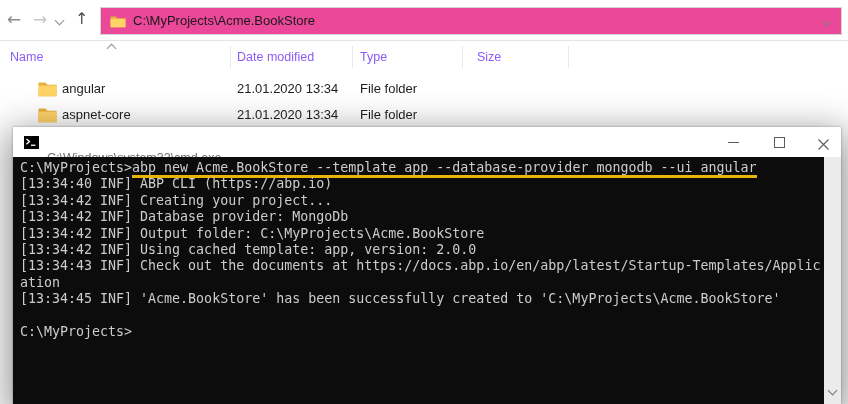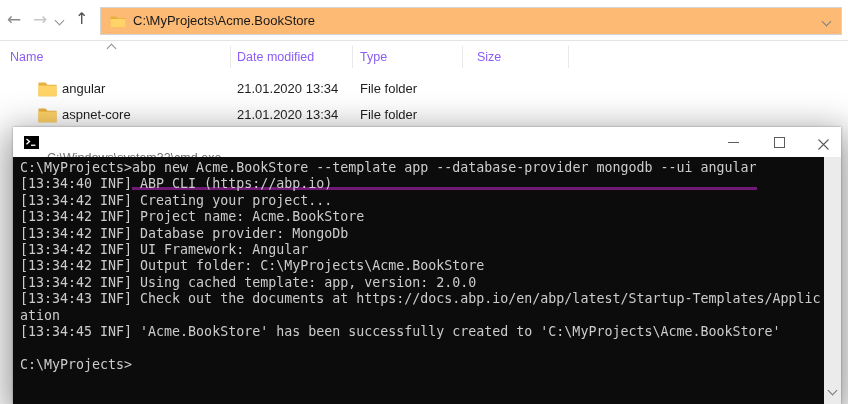--- a/index.html
+++ b/index.html
@@ -12,21 +12,21 @@
   .icon-back{left:7px;top:11px;color:#8b8b8b;}
   .icon-fwd{left:33px;top:11px;color:#c7c7c7;}
   .icon-up{left:75px;top:10px;color:#4f4f4f;font-size:16px;}
   .chev{position:absolute;width:6px;height:6px;border-right:1.6px solid #909090;
         border-bottom:1.6px solid #909090;transform:rotate(45deg);}
   .nav-chev{left:56px;top:17px;}
   .addr-chev{right:11px;top:10px;border-color:#7d7d7d;}
   .sort-caret{left:108px;top:45px;transform:rotate(-135deg);border-color:#8f8f8f;
               border-right-width:1.4px;border-bottom-width:1.4px;}
 
-  .addressbar{position:absolute;left:100px;top:7px;width:740px;height:26px;background:#fdba74;
+  .addressbar{position:absolute;left:100px;top:7px;width:740px;height:26px;background:#ec4899;
               border:1px solid #d4d4d4;}
   .addr-folder{position:absolute;left:9px;top:6px;}
   .addr-text{position:absolute;left:32px;top:0;line-height:26px;font-size:13px;color:#191919;white-space:nowrap;}
 
   .hsep{position:absolute;left:0;top:40px;width:848px;height:1px;background:#e4e4e4;}
 
   .colhead{position:absolute;top:50px;font-size:12.5px;color:#8b5cf6;white-space:nowrap;cursor:default;}
   .ch-name{left:10px;}
   .ch-date{left:237px;}
   .ch-type{left:360px;}
@@ -55,21 +55,21 @@
   .btn-close{left:788px;}
   .glyph-min{position:absolute;left:17px;top:15px;width:11px;height:1px;background:#5c5c5c;}
   .glyph-max{position:absolute;left:18px;top:10px;width:9px;height:9px;border:1px solid #5c5c5c;}
   .glyph-close{position:absolute;left:17px;top:9px;}
 
   .cmd-content{position:absolute;left:0;top:30px;width:828px;height:247px;background:#0c0c0c;overflow:hidden;}
   .term{position:absolute;left:7px;top:3px;width:804px;
         font-family:"DejaVu Sans Mono","Liberation Mono",monospace;
         font-size:13.3px;line-height:16.4px;color:#cccccc;}
   .tline{height:16.4px;white-space:pre;}
-  .cmd-underline{border-bottom:3px solid #701a75;padding-bottom:12px;}
+  .cmd-underline{border-bottom:3px solid #eab308;padding-bottom:0px;}
 
   .scrollbar{position:absolute;right:0;top:30px;width:17px;height:247px;background:#ebebeb;}
   .sb-chev{position:absolute;left:5px;bottom:10px;width:6px;height:6px;border-right:1.6px solid #767676;
            border-bottom:1.6px solid #767676;transform:rotate(45deg);}
 </style>
 </head>
 <body>
 
 <div class="screen">
 
@@ -156,23 +156,21 @@
           </svg>
         </span>
       </div>
     </div>
 
     <div class="cmd-content">
       <div class="term">
         <div class="tline"><span>C:\MyProjects&gt;</span><span class="cmd-underline">abp new Acme.BookStore --template app --database-provider mongodb --ui angular</span></div>
         <div class="tline">[13:34:40 INF] ABP CLI (https://abp.io)</div>
         <div class="tline">[13:34:42 INF] Creating your project...</div>
-        <div class="tline">[13:34:42 INF] Project name: Acme.BookStore</div>
         <div class="tline">[13:34:42 INF] Database provider: MongoDb</div>
-        <div class="tline">[13:34:42 INF] UI Framework: Angular</div>
         <div class="tline">[13:34:42 INF] Output folder: C:\MyProjects\Acme.BookStore</div>
         <div class="tline">[13:34:42 INF] Using cached template: app, version: 2.0.0</div>
         <div class="tline">[13:34:43 INF] Check out the documents at https://docs.abp.io/en/abp/latest/Startup-Templates/Applic</div>
         <div class="tline">ation</div>
         <div class="tline">[13:34:45 INF] 'Acme.BookStore' has been successfully created to 'C:\MyProjects\Acme.BookStore'</div>
         <div class="tline"></div>
         <div class="tline">C:\MyProjects&gt;</div>
       </div>
     </div>
 

